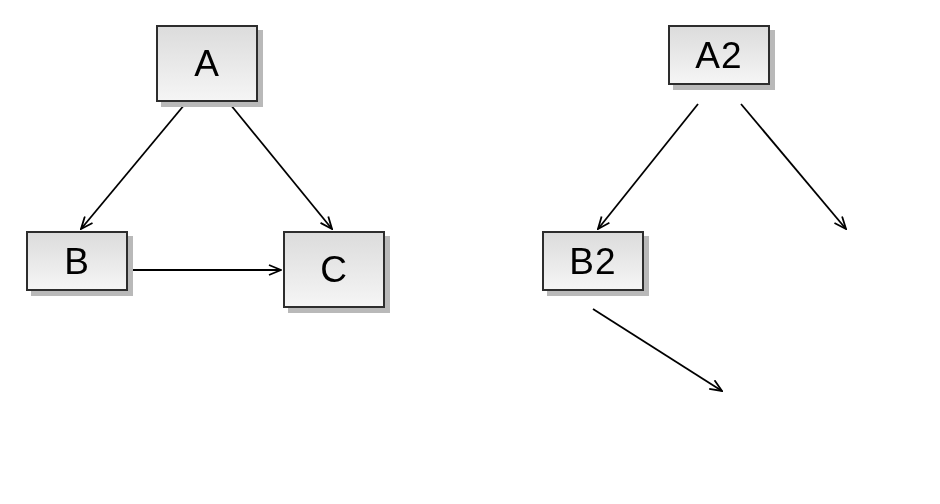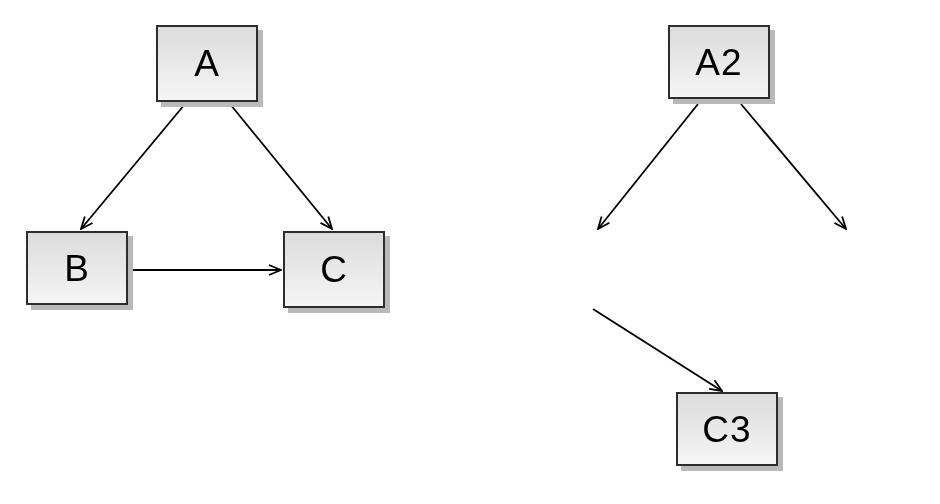--- a/index.html
+++ b/index.html
@@ -19,21 +19,21 @@
     position: absolute;
     left: 0;
     top: 0;
     width: 940px;
     height: 504px;
     z-index: 1;
   }
   .node {
     position: absolute;
     width: 102px;
-    height: 74px;
+    height: 60px;
     box-sizing: border-box;
     border: 2px solid #2d2d2d;
     background: linear-gradient(to bottom, #dcdcdc 0%, #f5f5f5 100%);
     box-shadow: 5px 5px 0 0 #b9b9b9;
     display: flex;
     align-items: center;
     justify-content: center;
     z-index: 2;
   }
   .node-label {
@@ -76,17 +76,17 @@
   <div class="node" style="left:26px; top:231px;">
     <span class="node-label">B</span>
   </div>
   <div class="node" style="left:283px; top:231px; height:77px;">
     <span class="node-label">C</span>
   </div>
 
   <div class="node" style="left:668px; top:25px;">
     <span class="node-label">A2</span>
   </div>
-  <div class="node" style="left:676px; top:392px;">
-    <span class="node-label">C3</span>
+  <div class="node" style="left:542px; top:231px;">
+    <span class="node-label">B2</span>
   </div>
 
 </div>
 
 </body></html>

